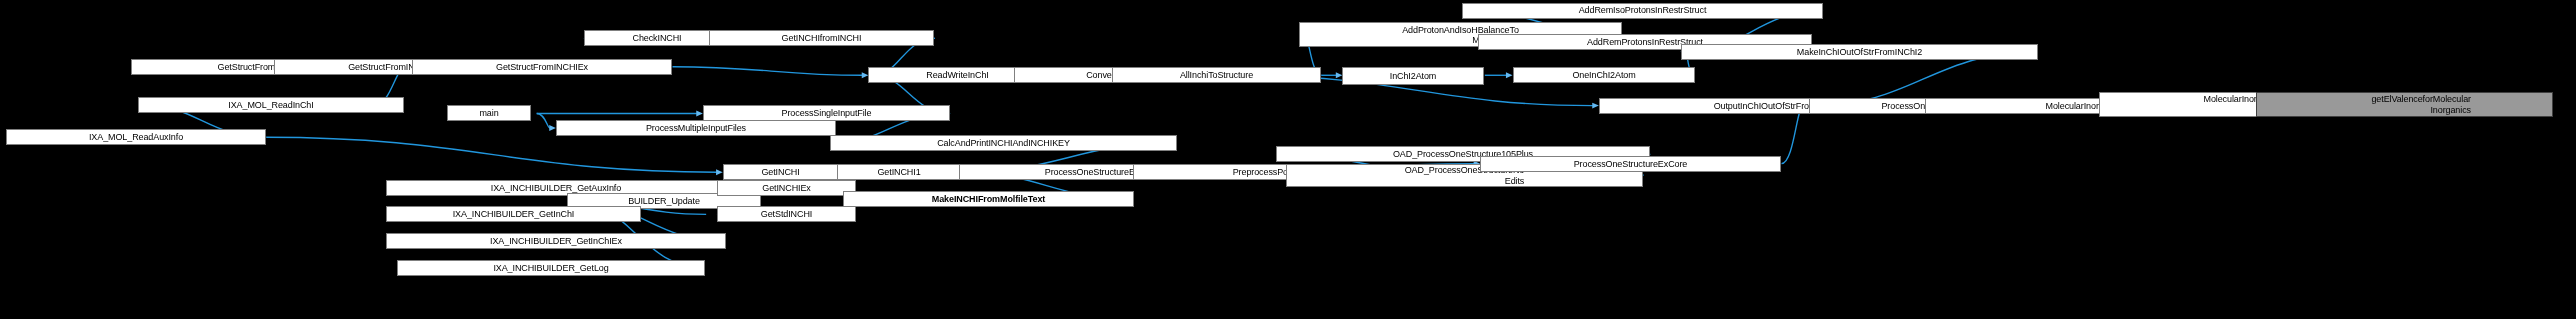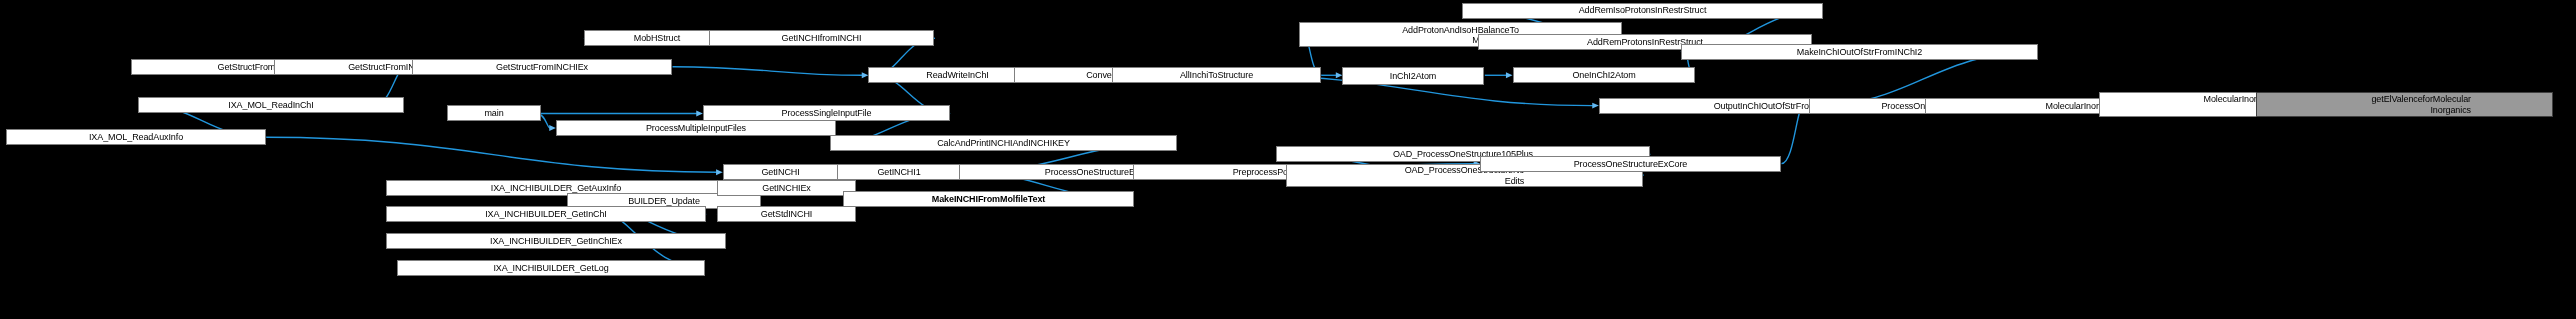--- a/index.html
+++ b/index.html
@@ -151,31 +151,31 @@
         <path d="M3663,159 C3554.55,159 3530.45,159 3431,159"></path>
         <polygon points="3422,159 3432,154.5 3432,163.5"></polygon>
       </g>
   </svg>
   <div id="node-layer">
       <div class="node" style="left: 6px; top: 129px; width: 260px; height: 16px;"><span>IXA_MOL_ReadAuxInfo</span></div>
       <div class="node" style="left: 131px; top: 59px; width: 268px; height: 16px;"><span>GetStructFromStdINCHI</span></div>
       <div class="node" style="left: 138px; top: 97px; width: 266px; height: 16px;"><span>IXA_MOL_ReadInChI</span></div>
       <div class="node" style="left: 274px; top: 59px; width: 230px; height: 16px;"><span>GetStructFromINCHI</span></div>
       <div class="node" style="left: 412px; top: 59px; width: 260px; height: 16px;"><span>GetStructFromINCHIEx</span></div>
-      <div class="node" style="left: 447px; top: 105px; width: 94px; height: 16px;"><span>main</span></div>
+      <div class="node" style="left: 447px; top: 105px; width: 84px; height: 16px;"><span>main</span></div>
       <div class="node" style="left: 556px; top: 120px; width: 280px; height: 16px;"><span>ProcessMultipleInputFiles</span></div>
       <div class="node" style="left: 703px; top: 105px; width: 247px; height: 16px;"><span>ProcessSingleInputFile</span></div>
       <div class="node" style="left: 830px; top: 135px; width: 347px; height: 16px;"><span>CalcAndPrintINCHIAndINCHIKEY</span></div>
-      <div class="node" style="left: 584px; top: 30px; width: 146px; height: 16px;"><span>MobHStruct</span></div>
+      <div class="node" style="left: 584px; top: 30px; width: 146px; height: 16px;"><span>CheckINCHI</span></div>
       <div class="node" style="left: 709px; top: 30px; width: 225px; height: 16px;"><span>GetINCHIfromINCHI</span></div>
       <div class="node" style="left: 723px; top: 164px; width: 115px; height: 16px;"><span>GetINCHI</span></div>
       <div class="node" style="left: 386px; top: 180px; width: 340px; height: 16px;"><span>IXA_INCHIBUILDER_GetAuxInfo</span></div>
       <div class="node" style="left: 567px; top: 193px; width: 194px; height: 16px;"><span>BUILDER_Update</span></div>
       <div class="node" style="left: 717px; top: 180px; width: 139px; height: 16px;"><span>GetINCHIEx</span></div>
-      <div class="node" style="left: 386px; top: 206px; width: 320px; height: 16px;"><span>IXA_INCHIBUILDER_GetInChI</span></div>
+      <div class="node" style="left: 386px; top: 206px; width: 255px; height: 16px;"><span>IXA_INCHIBUILDER_GetInChI</span></div>
       <div class="node" style="left: 386px; top: 233px; width: 340px; height: 16px;"><span>IXA_INCHIBUILDER_GetInChIEx</span></div>
       <div class="node" style="left: 397px; top: 260px; width: 308px; height: 16px;"><span>IXA_INCHIBUILDER_GetLog</span></div>
       <div class="node" style="left: 717px; top: 206px; width: 139px; height: 16px;"><span>GetStdINCHI</span></div>
       <div class="node" style="left: 837px; top: 164px; width: 124px; height: 16px;"><span>GetINCHI1</span></div>
       <div class="node" style="left: 843px; top: 191px; width: 291px; height: 16px; font-weight: bold;"><span>MakeINCHIFromMolfileText</span></div>
       <div class="node" style="left: 868px; top: 67px; width: 179px; height: 16px;"><span>ReadWriteInChI</span></div>
       <div class="node" style="left: 959px; top: 164px; width: 266px; height: 16px;"><span>ProcessOneStructureEx</span></div>
       <div class="node" style="left: 1014px; top: 67px; width: 224px; height: 16px;"><span>ConvertInChI2Struct</span></div>
       <div class="node" style="left: 1112px; top: 67px; width: 209px; height: 16px;"><span>AllInchiToStructure</span></div>
       <div class="node" style="left: 1133px; top: 164px; width: 314px; height: 16px;"><span>PreprocessPolymerCRUData</span></div>

